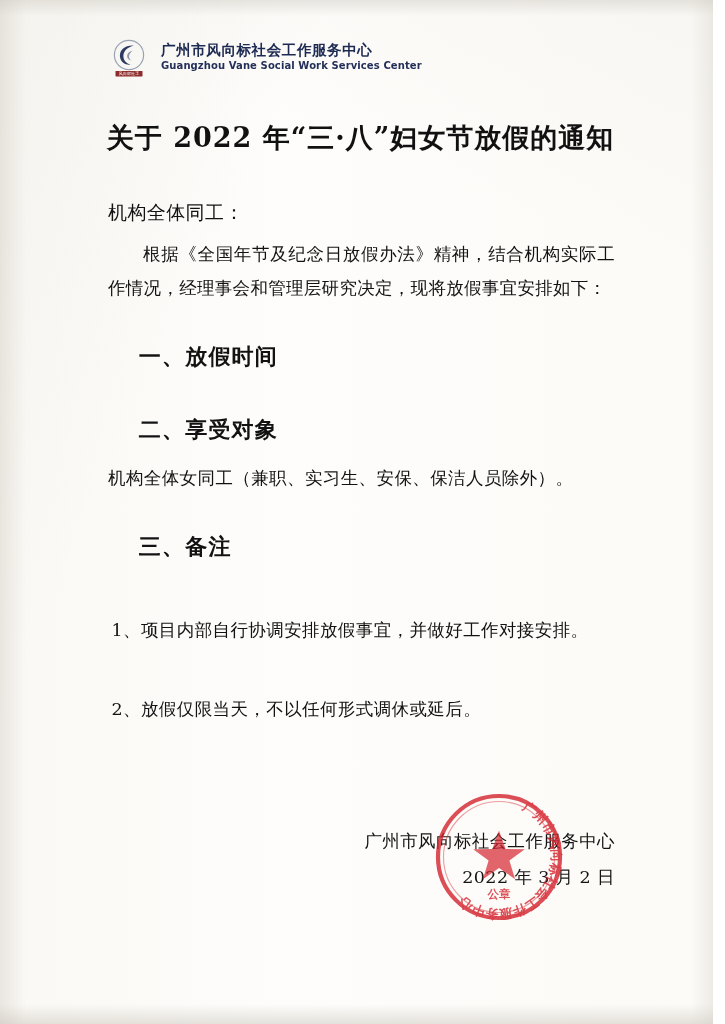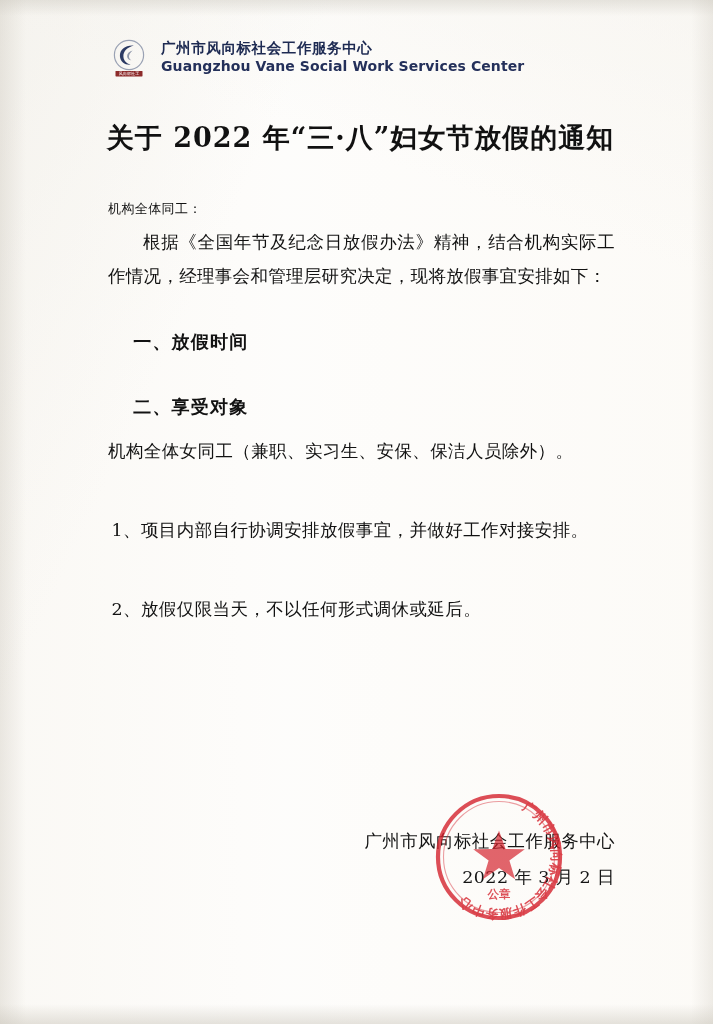--- a/index.html
+++ b/index.html
@@ -83,21 +83,21 @@
   .org-cn {
     font-family: "DejaVu Sans", "Liberation Sans", sans-serif;
     font-size: 14.5px;
     letter-spacing: 0.6px;
     color: #1d2a52;
     font-weight: 700;
     white-space: nowrap;
   }
   .org-en {
     font-family: "DejaVu Sans", "Liberation Sans", sans-serif;
-    font-size: 14px;
+    font-size: 10px;
     letter-spacing: 0.1px;
     color: #24305a;
     font-weight: 700;
     margin-top: 3px;
     white-space: nowrap;
   }
 
   
   .doc-title {
     position: absolute;
@@ -117,38 +117,39 @@
   .body-area {
     position: absolute;
     left: 108px;
     right: 98px;
     top: 196px;
     color: #121212;
     font-size: 17.5px;
     line-height: 1.95;
   }
   .salutation {
-    font-size: 13px;
+    font-size: 19px;
     letter-spacing: 0.4px;
     margin-bottom: 4px;
+    font-family: Liberation Mono, monospace;
   }
   .para {
     text-align: justify;
     text-justify: inter-ideograph;
     letter-spacing: 0.3px;
     margin: 0 0 6px 0;
   }
   .para.indent { text-indent: 2em; }
 
   .section {
     margin-top: 30px;
   }
   .section-heading {
     font-weight: 700;
-    font-size: 18px;
+    font-size: 22px;
     letter-spacing: 1.2px;
     text-indent: 1.4em;
     margin-bottom: 10px;
   }
   .section-line {
     letter-spacing: 0.4px;
     margin: 0 0 4px 0;
     text-align: justify;
   }
   .section-line.pad { padding-left: 0.2em; margin-top: 45px; }
@@ -209,20 +210,21 @@
     <div class="section">
       <div class="section-heading">一、放假时间</div>
     </div>
 
     <div class="section">
       <div class="section-heading">二、享受对象</div>
       <p class="section-line">机构全体女同工（兼职、实习生、安保、保洁人员除外）。</p>
     </div>
 
     <div class="section">
+      <div class="section-heading">三、备注</div>
       <p class="section-line pad">1、项目内部自行协调安排放假事宜，并做好工作对接安排。</p>
       <p class="section-line pad">2、放假仅限当天，不以任何形式调休或延后。</p>
     </div>
   </div>
 
   <div class="signature">
     <div>广州市风向标社会工作服务中心</div>
     <div>2022 年 3 月 2 日</div>
   </div>
 

